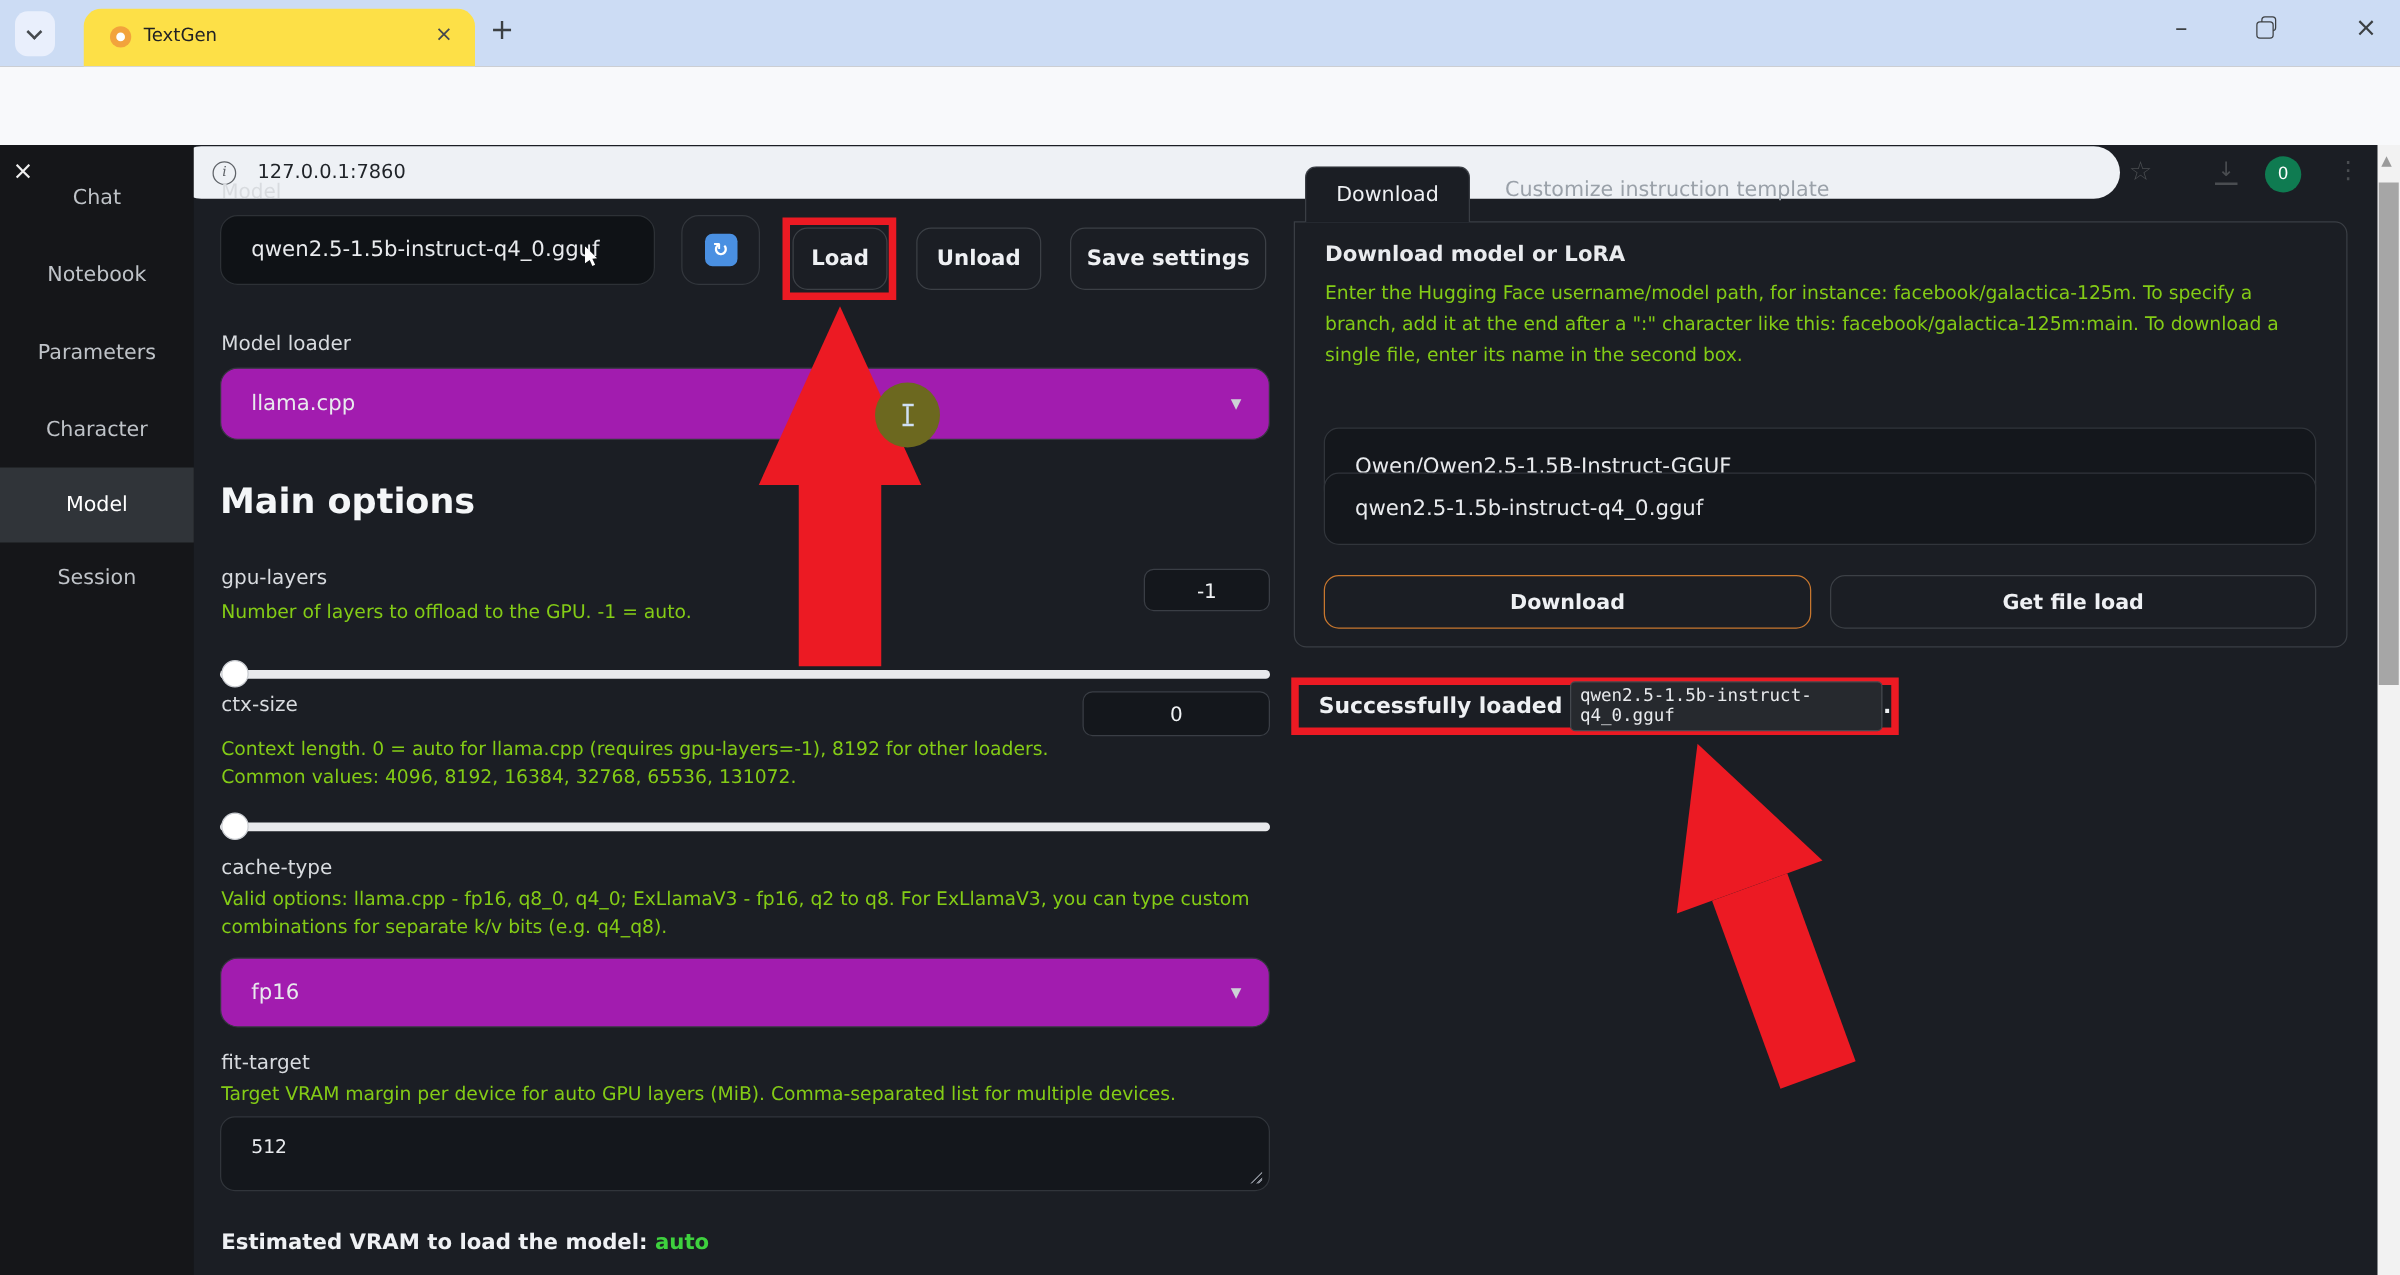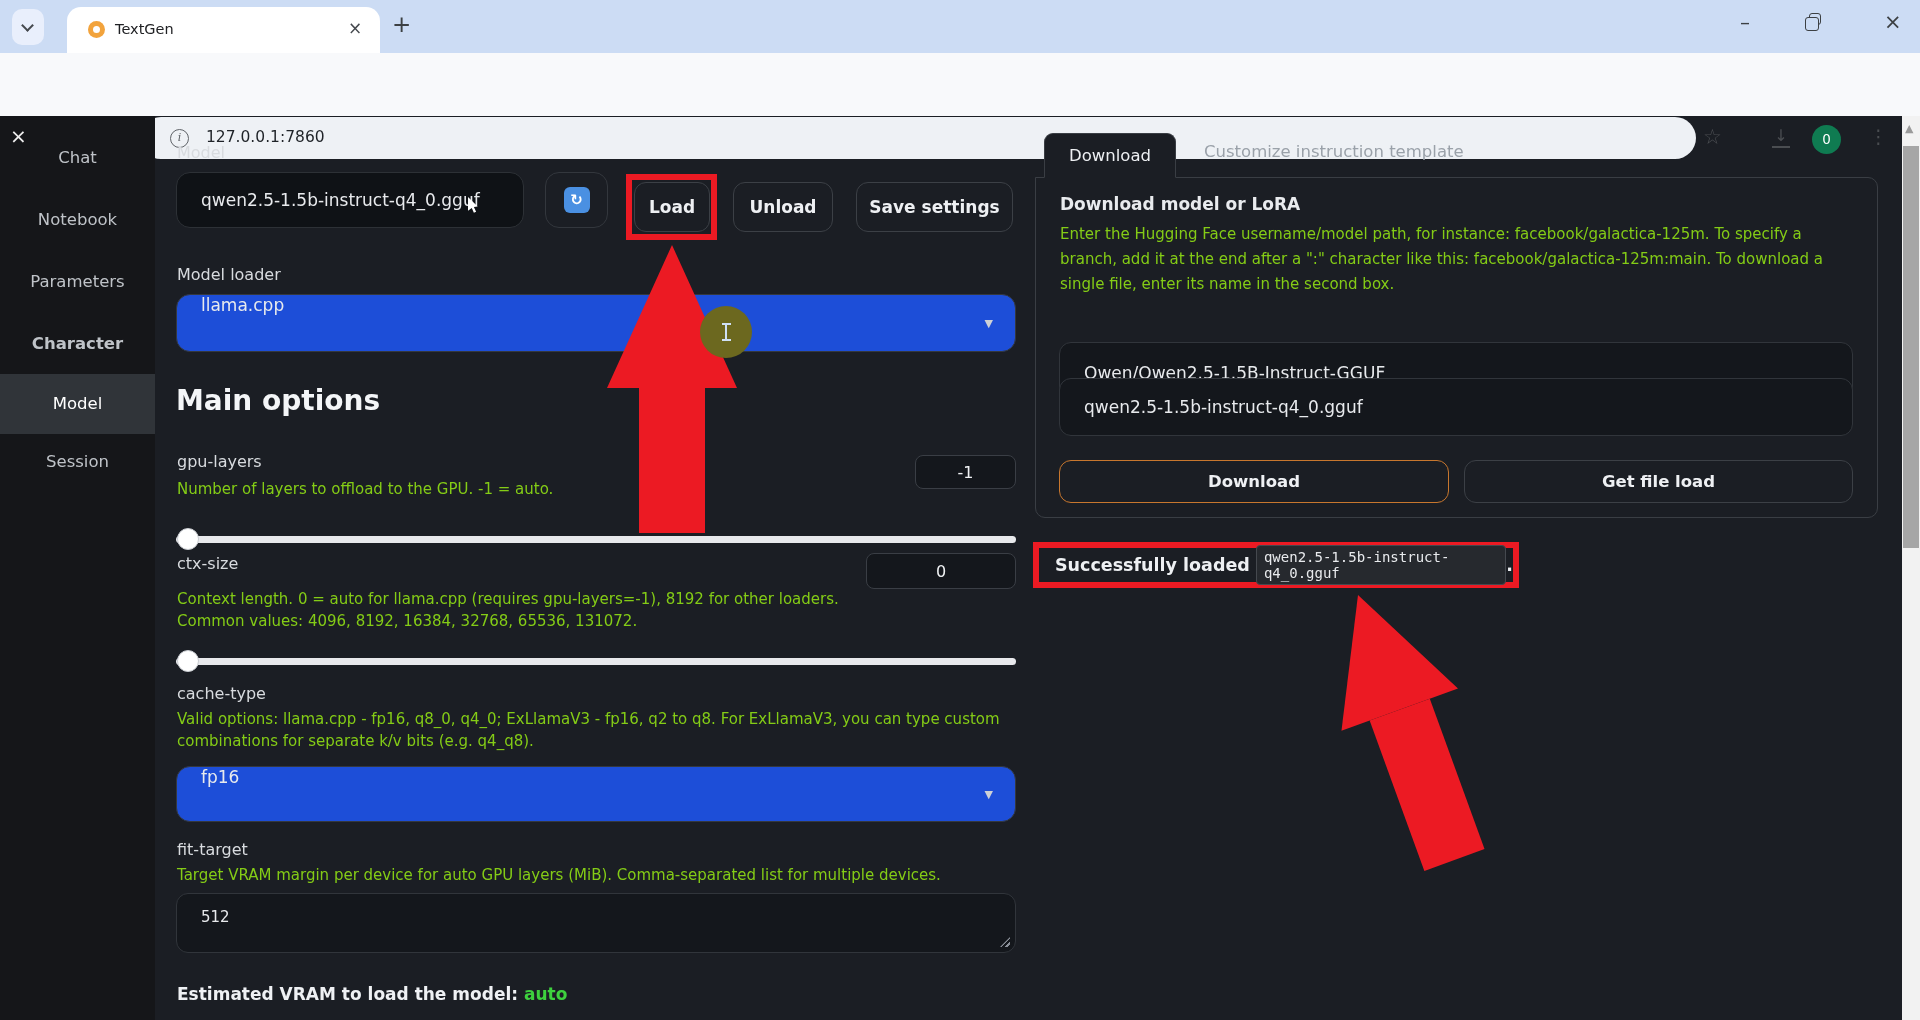--- a/index.html
+++ b/index.html
@@ -5,21 +5,21 @@
   * { margin:0; padding:0; box-sizing:border-box; }
   html,body { background:#000; }
   .page { position:relative; width:1920px; height:1020px; background:#1b1e24;
           font-family:"DejaVu Sans", sans-serif; overflow:hidden; }
   .abs { position:absolute; }
 
   
   .tabstrip { left:0; top:0; width:1920px; height:53px; background:#ccdcf4; }
   .chev-btn { left:12px; top:9px; width:32px; height:36px; background:#e9effc; border-radius:10px; }
   .chev { left:11px; top:12px; width:9px; height:9px; border-right:2px solid #45494e; border-bottom:2px solid #45494e; transform:rotate(45deg); }
-  .btab { left:67px; top:7px; width:313px; height:46px; background:#ffffff; border-radius:14px 14px 0 0;padding-left:40px; }
+  .btab { left:67px; top:7px; width:313px; height:46px; background:#fde047; border-radius:14px 14px 0 0;padding-left:40px; }
   .favicon { left:21px; top:14px; width:17px; height:17px; background:#f2a33c; border-radius:50%; }
   .favicon-hole { left:5px; top:5px; width:7px; height:7px; background:#fdfeff; border-radius:50%; }
   .btab-title { left:48px; top:14px; font-size:14.5px; color:#202124; }
   .btab-close { left:281px; top:11px; font-size:17px; color:#45494e; cursor:default; }
   .newtab { left:392px; top:11px; font-size:23px; color:#3c4043; }
   .win-min { left:1740px; top:10px; font-size:20px; color:#3c4043; }
   .win-restore { left:1805px; top:17px; width:14px; height:14px; border:1.6px solid #3c4043; border-radius:3px; background:#ccdcf4; }
   .win-restore-back { left:1809px; top:13px; width:12px; height:12px; border:1.6px solid #3c4043; border-radius:3px; }
   .win-close { left:1884px; top:10px; font-size:21px; color:#3c4043; }
 
@@ -49,22 +49,22 @@
   .side-item.active { background:#303439; color:#fff; }
 
   
   .lab { font-size:16px; color:#d8dbdf; }
   .desc { font-size:15px; color:#84cc16; line-height:22px; }
   .btn { background:#1b1e24; border:1px solid #3c4046; border-radius:12px; color:#eef0f3;
          font-weight:bold; font-size:17px; display:flex; align-items:center; justify-content:center; }
   .inputbox { background:#0f1216; border:1px solid #2d3136; border-radius:14px; color:#e8eaed;
               font-size:17px; display:flex; align-items:center; padding-left:24px; }
   .darkbox { background:#14171c; border:1px solid #31353b; border-radius:12px; color:#e8eaed; }
-  .ddown { background:#1d4ed8; border:1px solid #34383e; border-radius:14px; color:#e8eaed;
-           font-size:17px; display:flex; padding-left:24px; }
+  .ddown { background:#a21caf; border:1px solid #34383e; border-radius:14px; color:#e8eaed;
+           font-size:17px; display:flex; align-items:center; padding-left:24px; }
   .caret { position:absolute; right:22px; top:50%; transform:translateY(-50%); font-size:11px; color:#cdd1d6; }
   .numbox { background:#14171c; border:1px solid #3a3e45; border-radius:8px; color:#f0f2f4;
             font-size:16px; display:flex; align-items:center; justify-content:center; }
   .track { height:7px; background:#e8e9ec; border-radius:4px; }
   .handle { width:22px; height:22px; background:#ffffff; border:1px solid #c9ccd1; border-radius:50%; }
   .rsz { position:absolute; right:5px; bottom:5px; width:10px; height:10px;
          background:repeating-linear-gradient(-45deg, transparent 0 2px, #8a8f98 2px 4px);
          clip-path:polygon(100% 0, 100% 100%, 0 100%); }
 
   
@@ -131,21 +131,21 @@
 
   <div class="abs sb-track"></div>
   <span class="abs sb-up">▲</span>
   <div class="abs sb-thumb"></div>
 
   <div class="abs sidebar">
     <span class="abs sb-close">×</span>
     <div class="abs side-item" style="top:22px; height:40px; line-height:40px;">Chat</div>
     <div class="abs side-item" style="top:84px; height:40px; line-height:40px;">Notebook</div>
     <div class="abs side-item" style="top:146px; height:40px; line-height:40px;">Parameters</div>
-    <div class="abs side-item" style="top:208px; height:40px; line-height:40px;font-weight:bold;">Character</div>
+    <div class="abs side-item" style="top:208px; height:40px; line-height:40px;">Character</div>
     <div class="abs side-item active" style="top:258px; height:60px; line-height:60px;">Model</div>
     <div class="abs side-item" style="top:326px; height:40px; line-height:40px;">Session</div>
   </div>
 
   <span class="abs lab" style="left:177px; top:143px;">Model</span>
   <div class="abs inputbox" style="left:176px; top:172px; width:348px; height:56px;">
     <span>qwen2.5-1.5b-instruct-q4_0.gguf</span>
   </div>
   <span class="abs mouse-ptr"></span>
 

